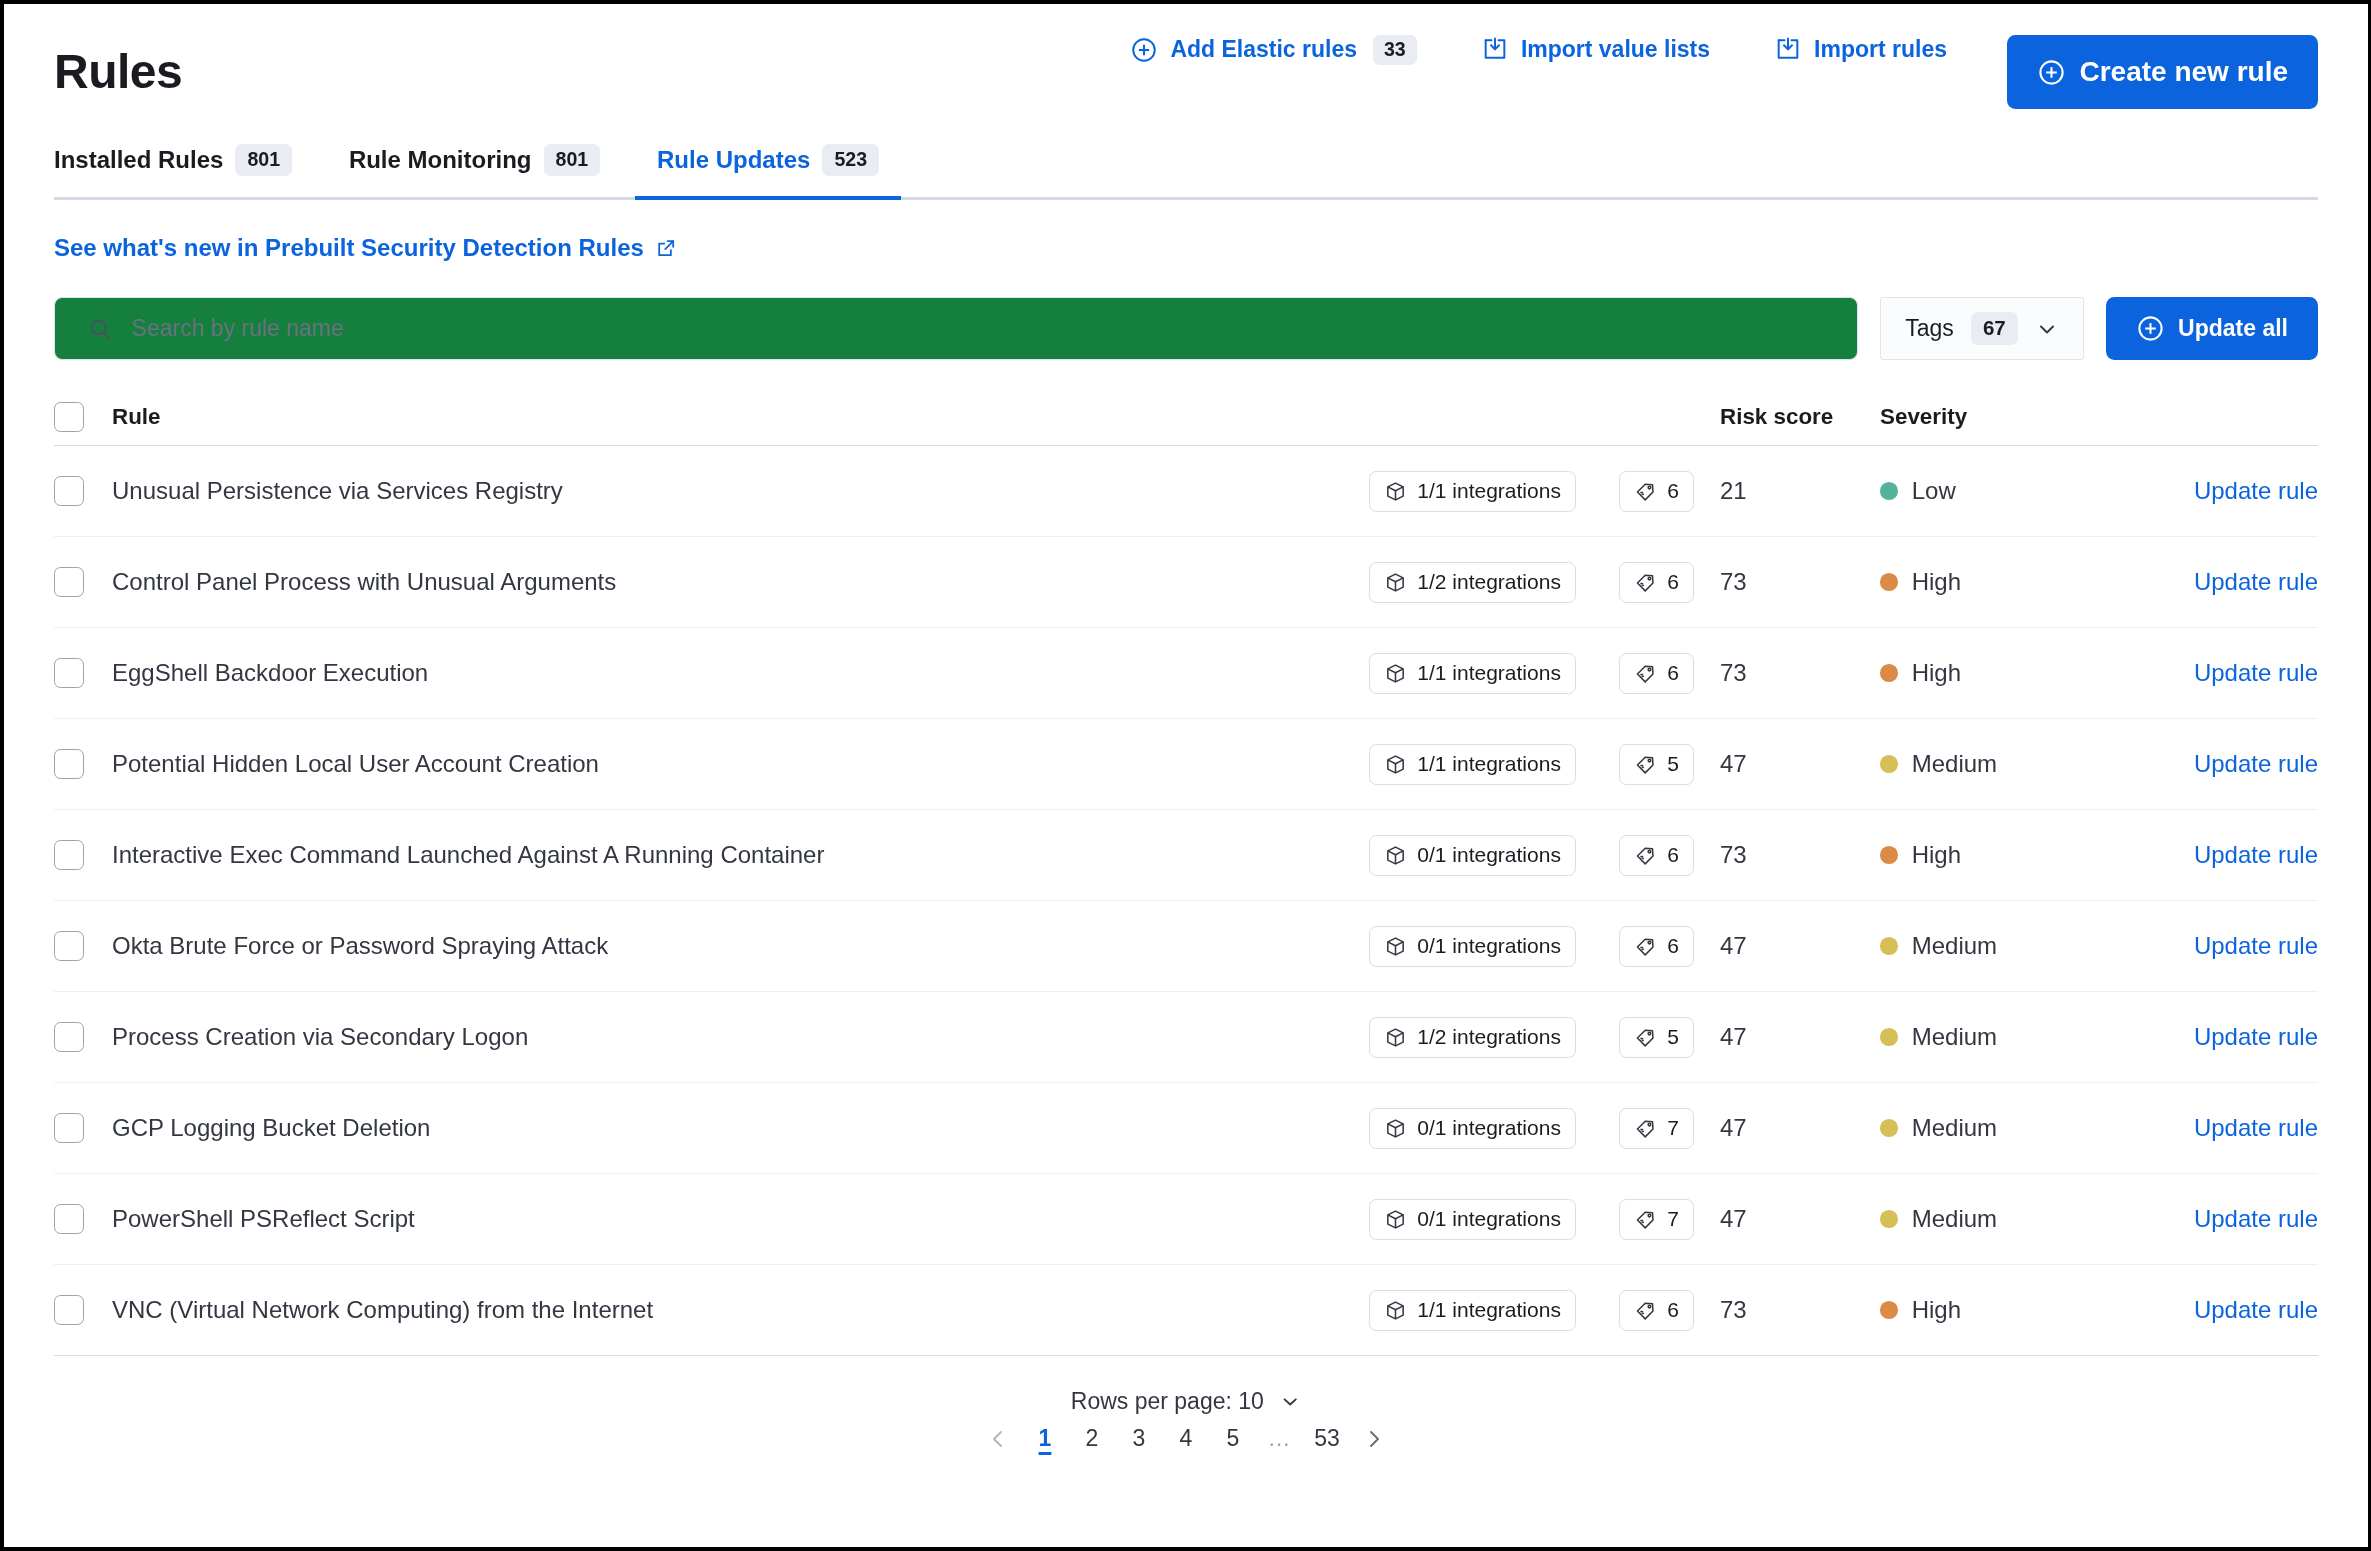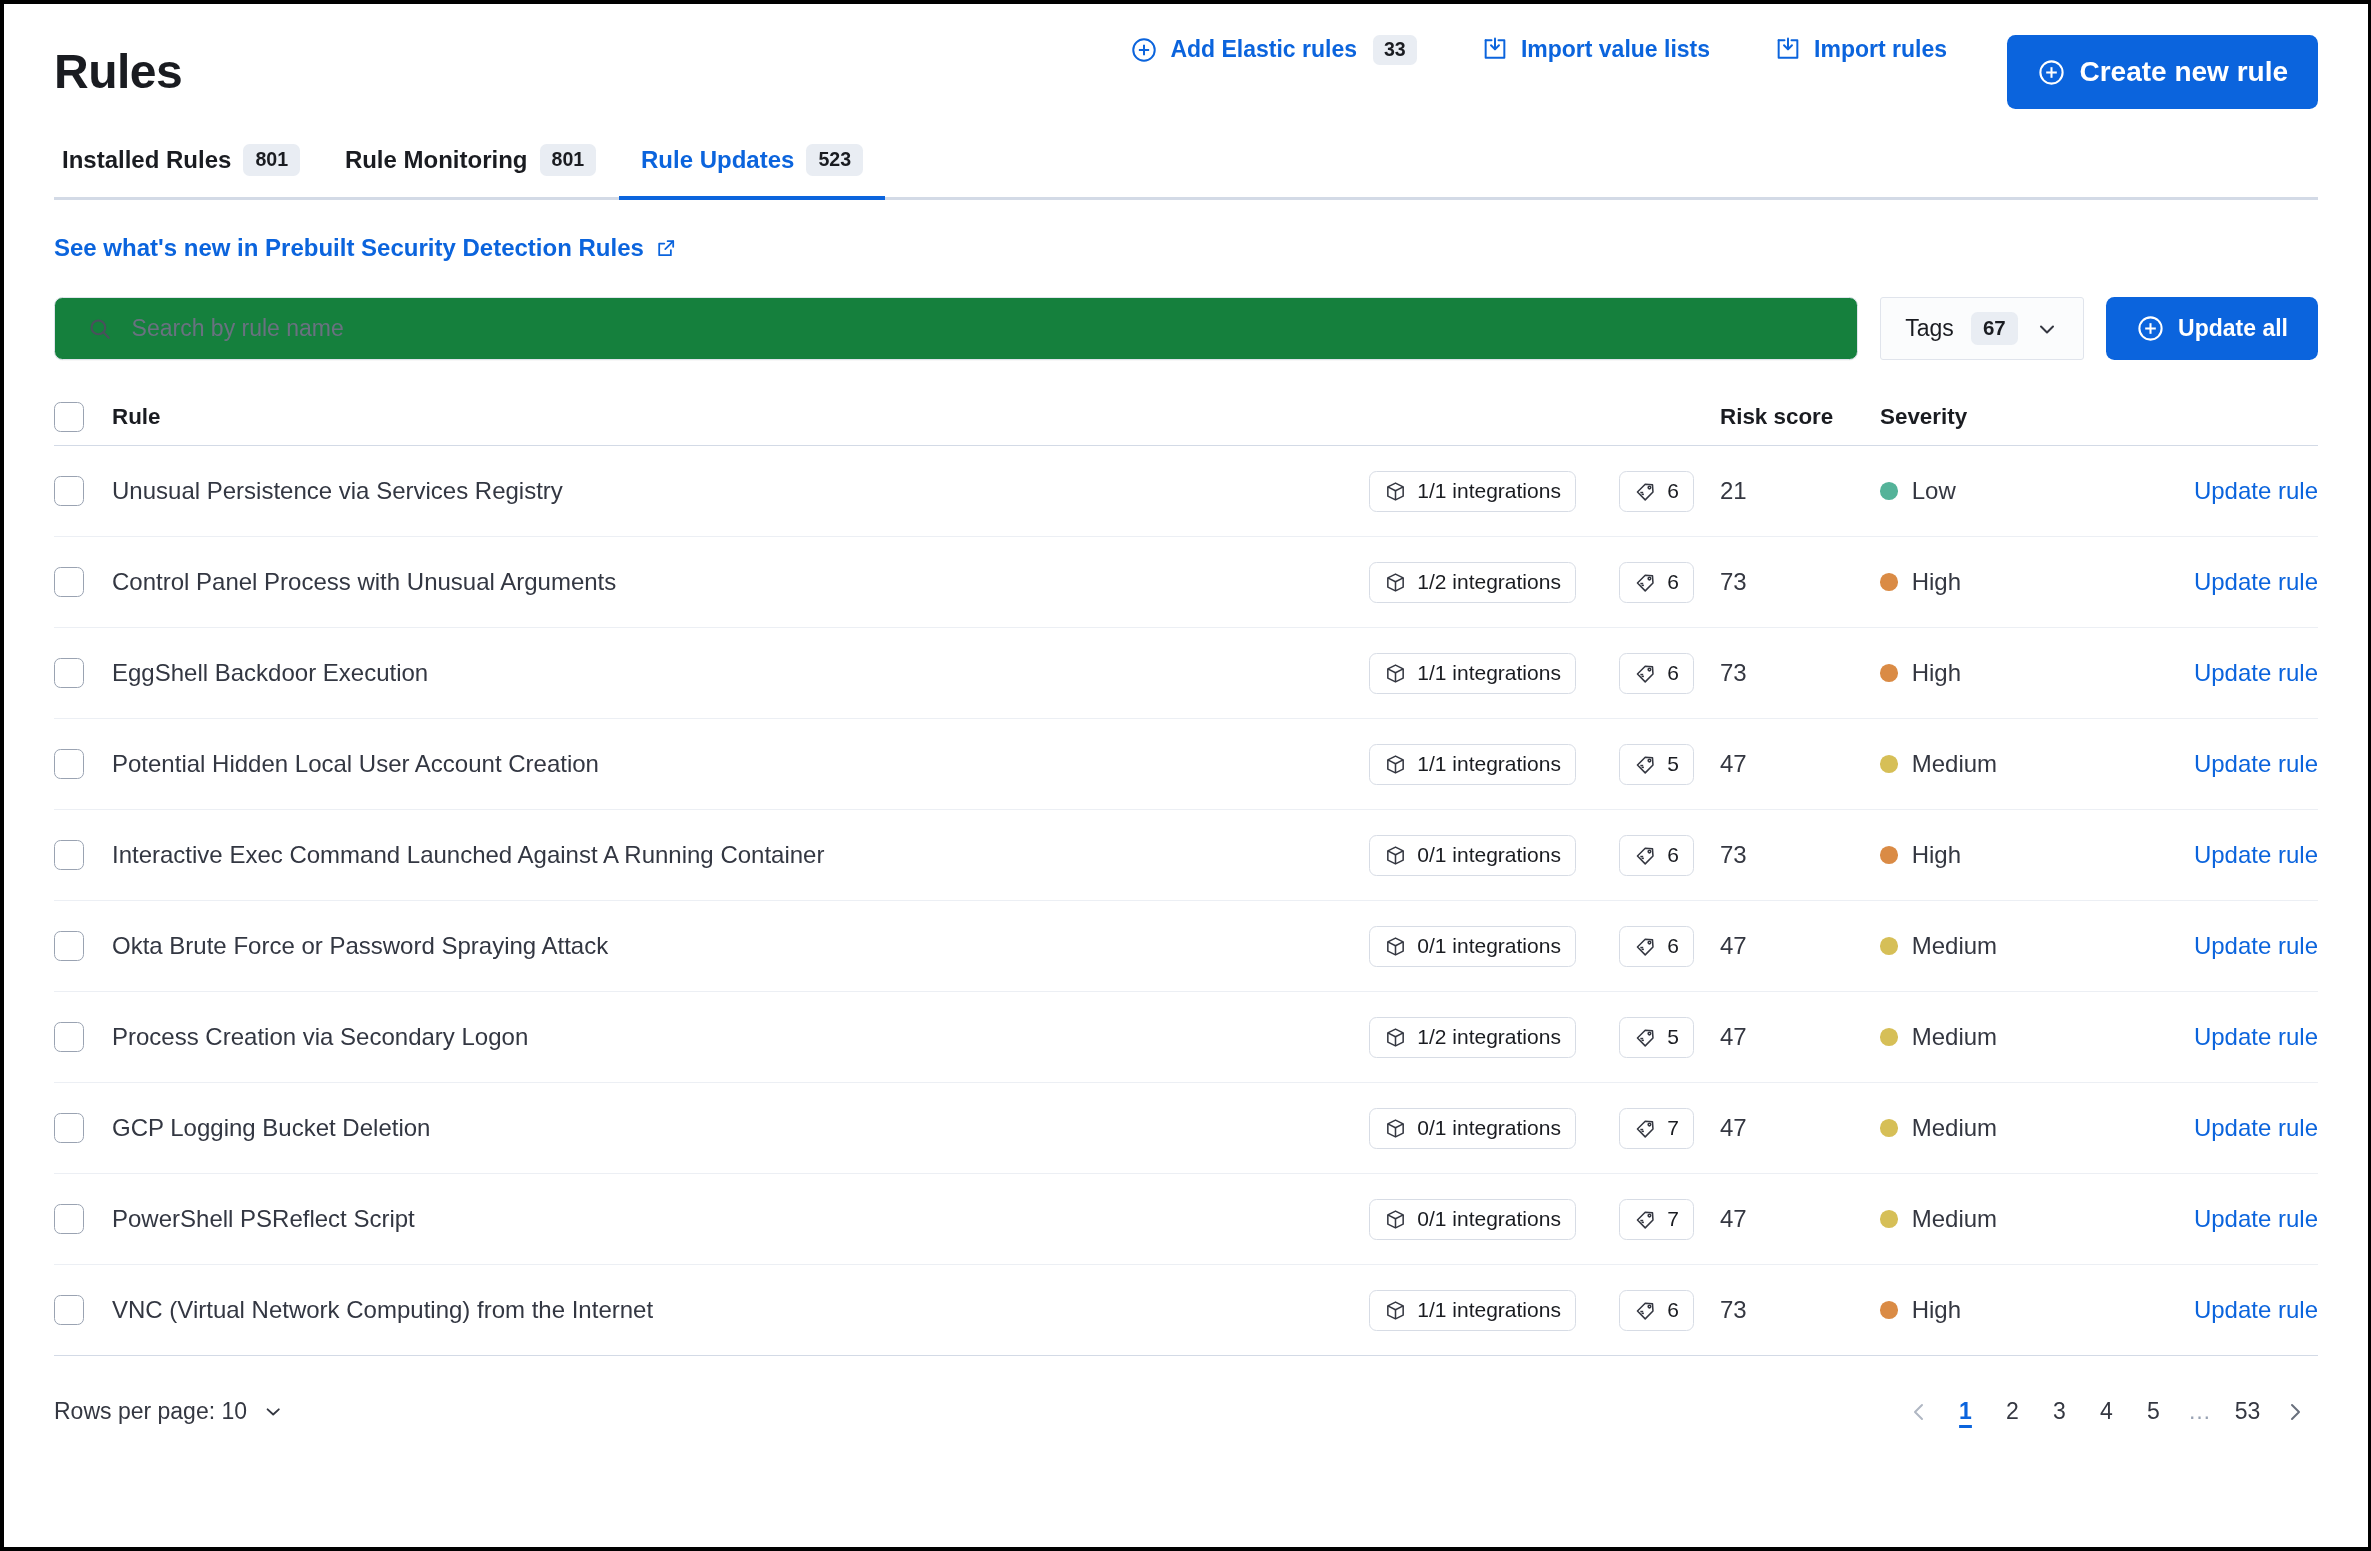--- a/index.html
+++ b/index.html
@@ -88,22 +88,21 @@
   .ico { display: inline-flex; align-items: center; justify-content: center; flex: 0 0 auto; }
 
   
   .tabs-wrap {
     position: relative;
     margin-top: 28px;
   }
   .tabs {
     display: flex;
     align-items: flex-end;
-    gap: 0;
-    margin-left: 8px;
+    gap: 12px;
   }
   .tab {
     display: flex;
     align-items: center;
     gap: 12px;
     padding: 0 22.4px 20.5px;
     font-size: 24px;
     font-weight: 700;
     color: #1a1c21;
     cursor: pointer;
@@ -297,23 +296,23 @@
     font-weight: 400;
     text-decoration: none;
     cursor: pointer;
     white-space: nowrap;
   }
 
   
   .footer {
     display: flex;
     align-items: center;
-    justify-content: space-between;
     margin-top: 32px;
     padding-bottom: 37px;
+    flex-direction: column;
   }
   .rows-per-page {
     display: flex;
     align-items: center;
     gap: 15px;
     font-size: 23px;
     color: #343741;
     cursor: pointer;
     background: none;
     border: none;

